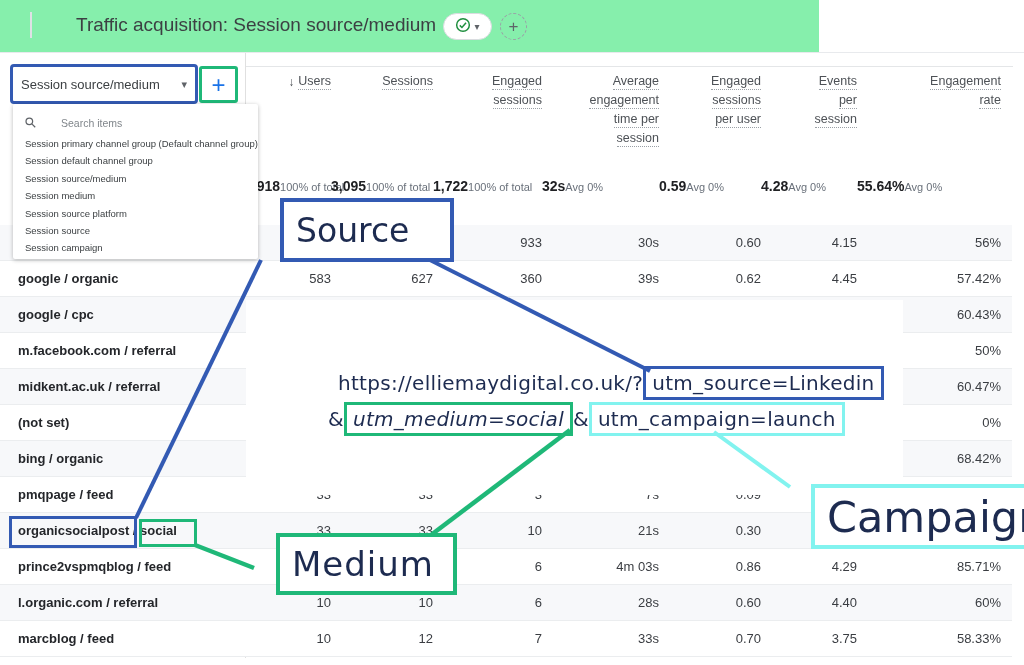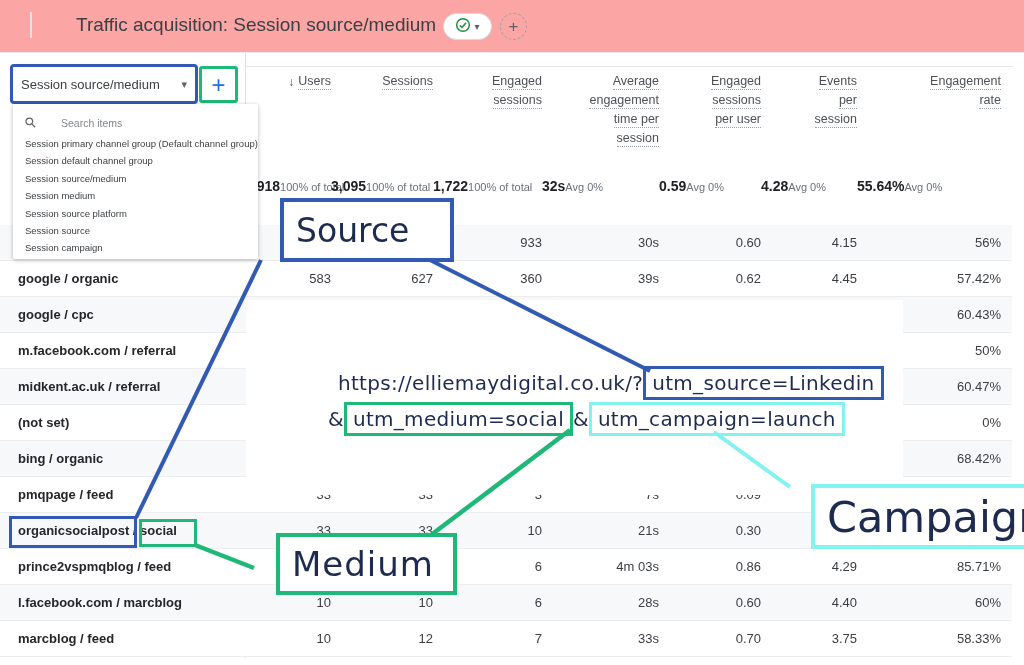--- a/index.html
+++ b/index.html
@@ -1,21 +1,21 @@
 <!DOCTYPE html>
 <html style="--blue: #335ab3; --green: #1fb878; --cyan: #82f3ef; --navy: #1d2b50;"><head>
 <meta charset="utf-8">
 <style>
   * { margin:0; padding:0; box-sizing:border-box; }
   html,body { background:#fff; width:1024px; height:665px; overflow:hidden; }
   body { font-family:"Liberation Sans","DejaVu Sans",sans-serif; color:#202124; }
   .page { position:relative; width:1024px; height:665px; background:#fff; overflow:hidden; }
 
   
-  .tophdr { position:absolute; top:0; left:0; width:1024px; height:52px; background:#fca5a5; }
+  .tophdr { position:absolute; top:0; left:0; width:819px; height:52px; background:#86efac; }
   .tophdr .vbar { position:absolute; left:30px; top:12px; width:2px; height:26px; background:#dfe1e5; }
   .page-title { position:absolute; left:76px; top:14px; font-size:19px; color:#3c4043; white-space:nowrap; }
   .status-pill { position:absolute; left:443px; top:13px; width:49px; height:27px; border:1px solid #dadce0; border-radius:14px; background:#fff; display:flex; align-items:center; justify-content:center; gap:3px; }
   .status-pill .caret { font-size:10px; color:#5f6368; }
   .add-circle { position:absolute; left:500px; top:13px; width:27px; height:27px; border:1.5px dashed #9aa0a6; border-radius:50%; display:flex; align-items:center; justify-content:center; font-size:17px; color:#5f6368; }
   .hdr-divider { position:absolute; top:52px; left:0; width:1024px; height:1px; background:#e8eaed; }
   .tbl-topline { position:absolute; top:66px; left:246px; width:767px; height:1px; background:#e4e6e8; }
   .col-divider { position:absolute; top:53px; left:245px; width:1px; height:605px; background:#e0e0e0; }
 
   
@@ -58,21 +58,21 @@
   svg.lines { position:absolute; left:0; top:0; width:1024px; height:665px; z-index:40; pointer-events:none; }
   svg.lines line.blue { stroke:var(--blue); stroke-width:4; }
   svg.lines line.green { stroke:var(--green); stroke-width:4.5; }
   svg.lines line.cyan { stroke:var(--cyan); stroke-width:4; }
 
   .url { position:absolute; z-index:50; font-family:"DejaVu Sans",sans-serif; font-size:20px; letter-spacing:.3px; color:var(--navy); white-space:nowrap; }
   .url-1 { left:326px; top:366px;margin-left:12px; }
   .url-2 { left:328px; top:402px; }
   .ubox { display:inline-block; padding:2px 6px; }
   .ubox.blue { border:3px solid var(--blue); }
-  .ubox.green { border:3px solid var(--green); }
+  .ubox.green { border:3px solid var(--green);font-style:italic; }
   .ubox.cyan { border:3px solid var(--cyan); }
 
   .label-box { position:absolute; background:#fff; z-index:60; display:flex; align-items:center; font-family:"DejaVu Sans",sans-serif; color:var(--navy); font-weight:400;margin-left:24px; }
   .lb-source { left:256px; top:198px; width:174px; height:64px; border:4px solid var(--blue); font-size:33px; padding-left:12px; }
   .lb-medium { left:252px; top:533px; width:181px; height:62px; border:4px solid var(--green); font-size:34px; padding-left:12px; letter-spacing:1px; }
   .lb-campaign { left:787px; top:484px; width:231px; height:65px; border:4px solid var(--cyan); font-size:43px; padding-left:12px; }
   .frame-box { position:absolute; background:transparent; z-index:45; }
   .fb-osp { left:9px; top:516px; width:128px; height:32px; border:3px solid var(--blue); }
   .fb-social { left:139px; top:519px; width:58px; height:28px; border:3px solid var(--green); }
 </style>
@@ -305,21 +305,21 @@
     <div class="cell val c0"></div>
     <div class="cell val c1">7</div>
     <div class="cell val c2">6</div>
     <div class="cell val c3">4m 03s</div>
     <div class="cell val c4">0.86</div>
     <div class="cell val c5">4.29</div>
     <div class="cell val c6">85.71%</div>
   </div>
 
   <div class="row">
-    <div class="cell dim">l.facebook.com / marcblog</div>
+    <div class="cell dim">l.organic.com / referral</div>
     <div class="cell val c0">10</div>
     <div class="cell val c1">10</div>
     <div class="cell val c2">6</div>
     <div class="cell val c3">28s</div>
     <div class="cell val c4">0.60</div>
     <div class="cell val c5">4.40</div>
     <div class="cell val c6">60%</div>
   </div>
 
   <div class="row">

